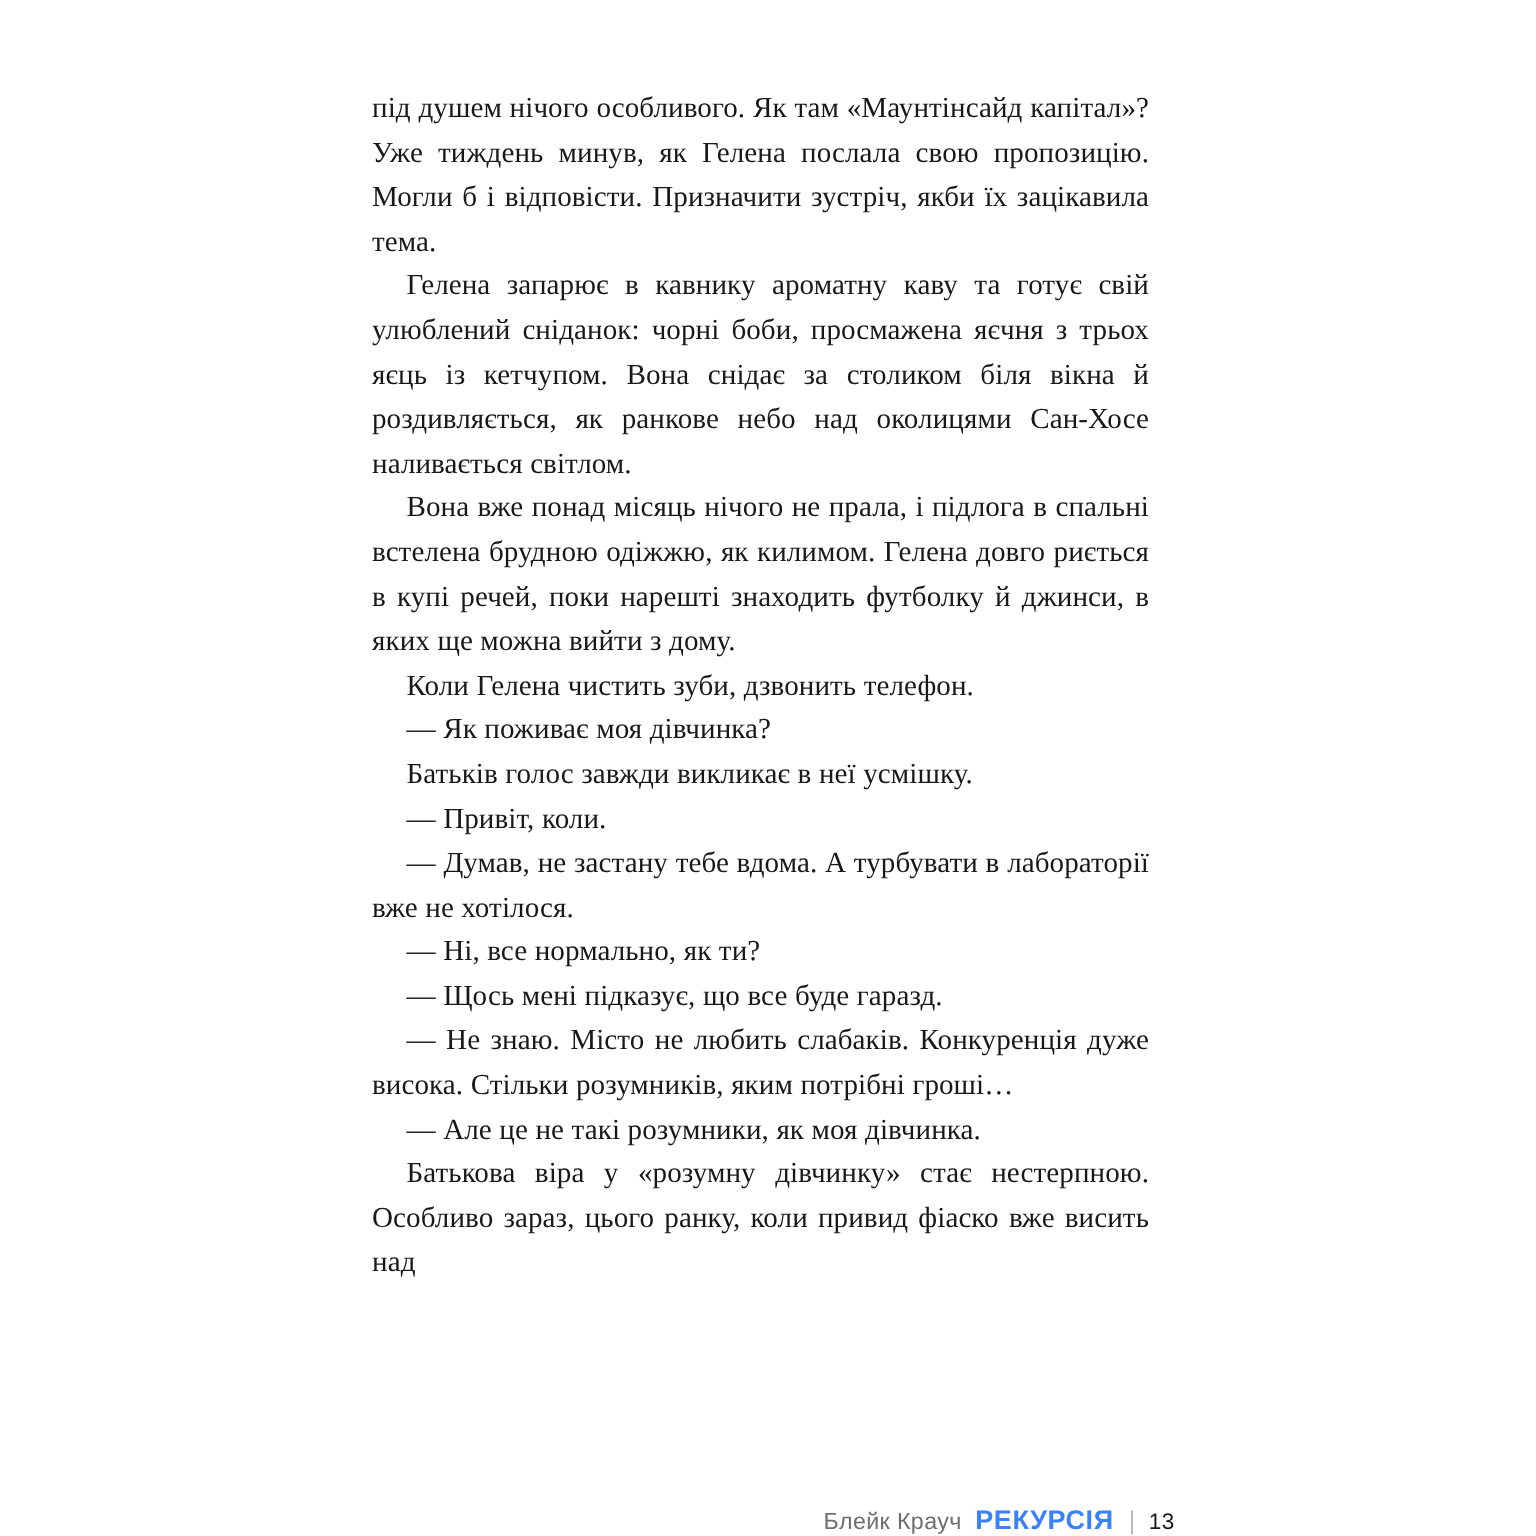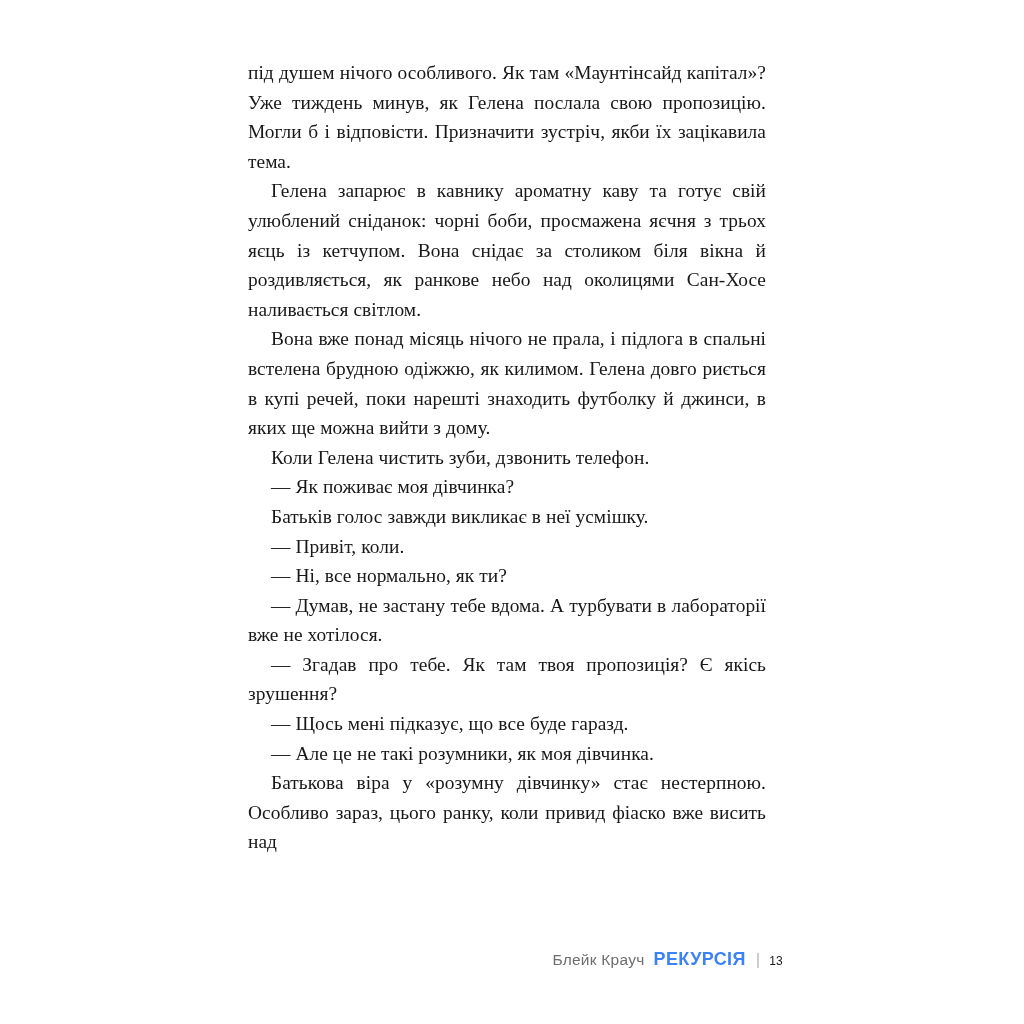--- a/index.html
+++ b/index.html
@@ -47,21 +47,21 @@
     text-indent: 0;
   }
 
   .para.dialogue {
     text-indent: 23px;
   }
 
   .footer {
     position: absolute;
     left: 248px;
-    top: 949px;
+    top: 1003px;
     width: 535px;
     display: flex;
     justify-content: flex-end;
     align-items: baseline;
     font-family: "Liberation Sans", "DejaVu Sans", sans-serif;
   }
 
   .footer-author {
     font-size: 15.5px;
     color: #6e6e6e;
@@ -79,43 +79,43 @@
 
   .footer-sep {
     font-size: 17px;
     color: #b9b9b9;
     font-weight: 300;
     margin-left: 10px;
     margin-right: 9px;
   }
 
   .footer-page {
-    font-size: 12px;
+    font-size: 15px;
     color: #1a1a1a;
     font-weight: 400;
     letter-spacing: 0.2px;
   }
 </style>
 </head>
 <body>
 
 <div class="page">
 
   <div class="text-block">
     <p class="para cont">під душем нічого особливого. Як там «Маунтінсайд капітал»? Уже тиждень минув, як Гелена послала свою пропозицію. Могли б і відповісти. Призначити зустріч, якби їх зацікавила тема.</p>
     <p class="para">Гелена запарює в кавнику ароматну каву та готує свій улюблений сніданок: чорні боби, просмажена яєчня з трьох яєць із кетчупом. Вона снідає за столиком біля вікна й роздивляється, як ранкове небо над околицями Сан-Хосе наливається світлом.</p>
     <p class="para">Вона вже понад місяць нічого не прала, і підлога в спальні встелена брудною одіжжю, як килимом. Гелена довго риється в купі речей, поки нарешті знаходить футболку й джинси, в яких ще можна вийти з дому.</p>
     <p class="para">Коли Гелена чистить зуби, дзвонить телефон.</p>
     <p class="para dialogue">— Як поживає моя дівчинка?</p>
     <p class="para">Батьків голос завжди викликає в неї усмішку.</p>
     <p class="para dialogue">— Привіт, коли.</p>
+    <p class="para dialogue">— Думав, не застану тебе вдома. А турбувати в лабораторії вже не хотілося.</p>
     <p class="para dialogue">— Ні, все нормально, як ти?</p>
-    <p class="para dialogue">— Думав, не застану тебе вдома. А турбувати в лабораторії вже не хотілося.</p>
-    <p class="para dialogue">— Згадав про тебе. Як там твоя пропозиція? Є якісь зрушення?</p>
     <p class="para dialogue">— Щось мені підказує, що все буде гаразд.</p>
+    <p class="para dialogue">— Не знаю. Місто не любить слабаків. Конкуренція дуже висока. Стільки розумників, яким потрібні гроші…</p>
     <p class="para dialogue">— Але це не такі розумники, як моя дівчинка.</p>
     <p class="para">Батькова віра у «розумну дівчинку» стає нестерпною. Особливо зараз, цього ранку, коли привид фіаско вже висить над</p>
   </div>
 
   <div class="footer">
     <span class="footer-author">Блейк Крауч</span>
     <span class="footer-title">РЕКУРСІЯ</span>
     <span class="footer-sep">|</span>
     <span class="footer-page">13</span>
   </div>

